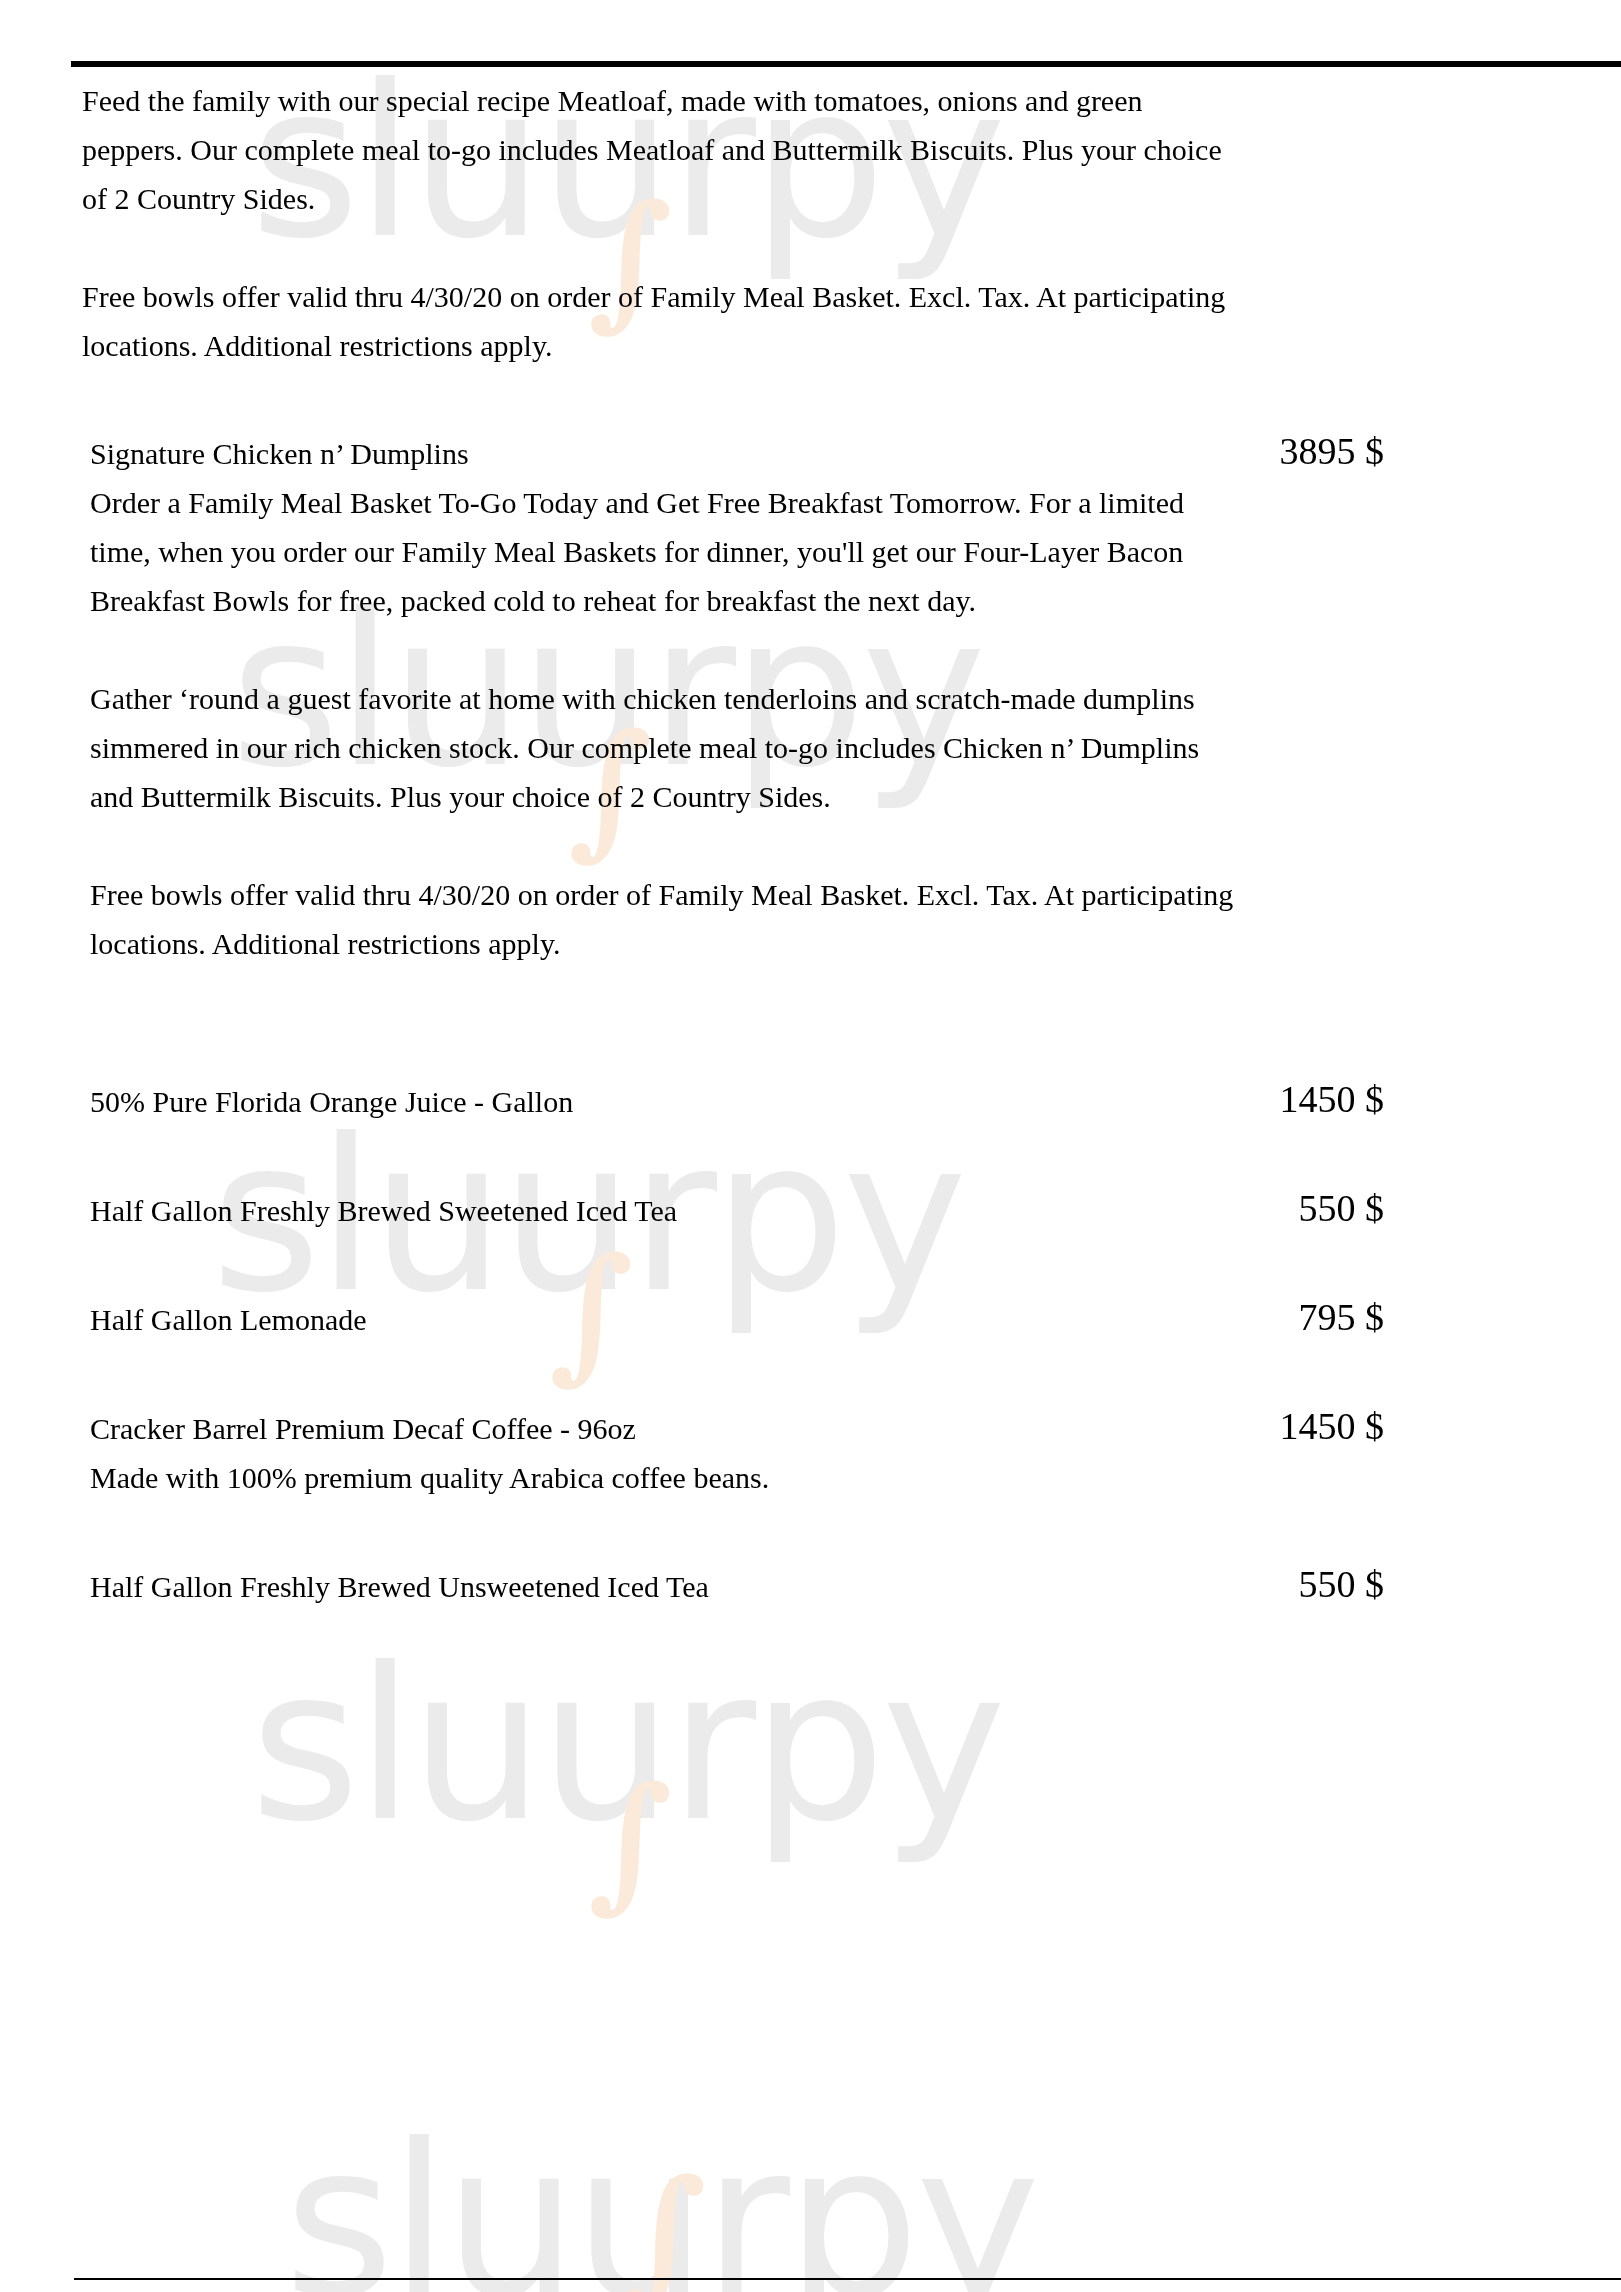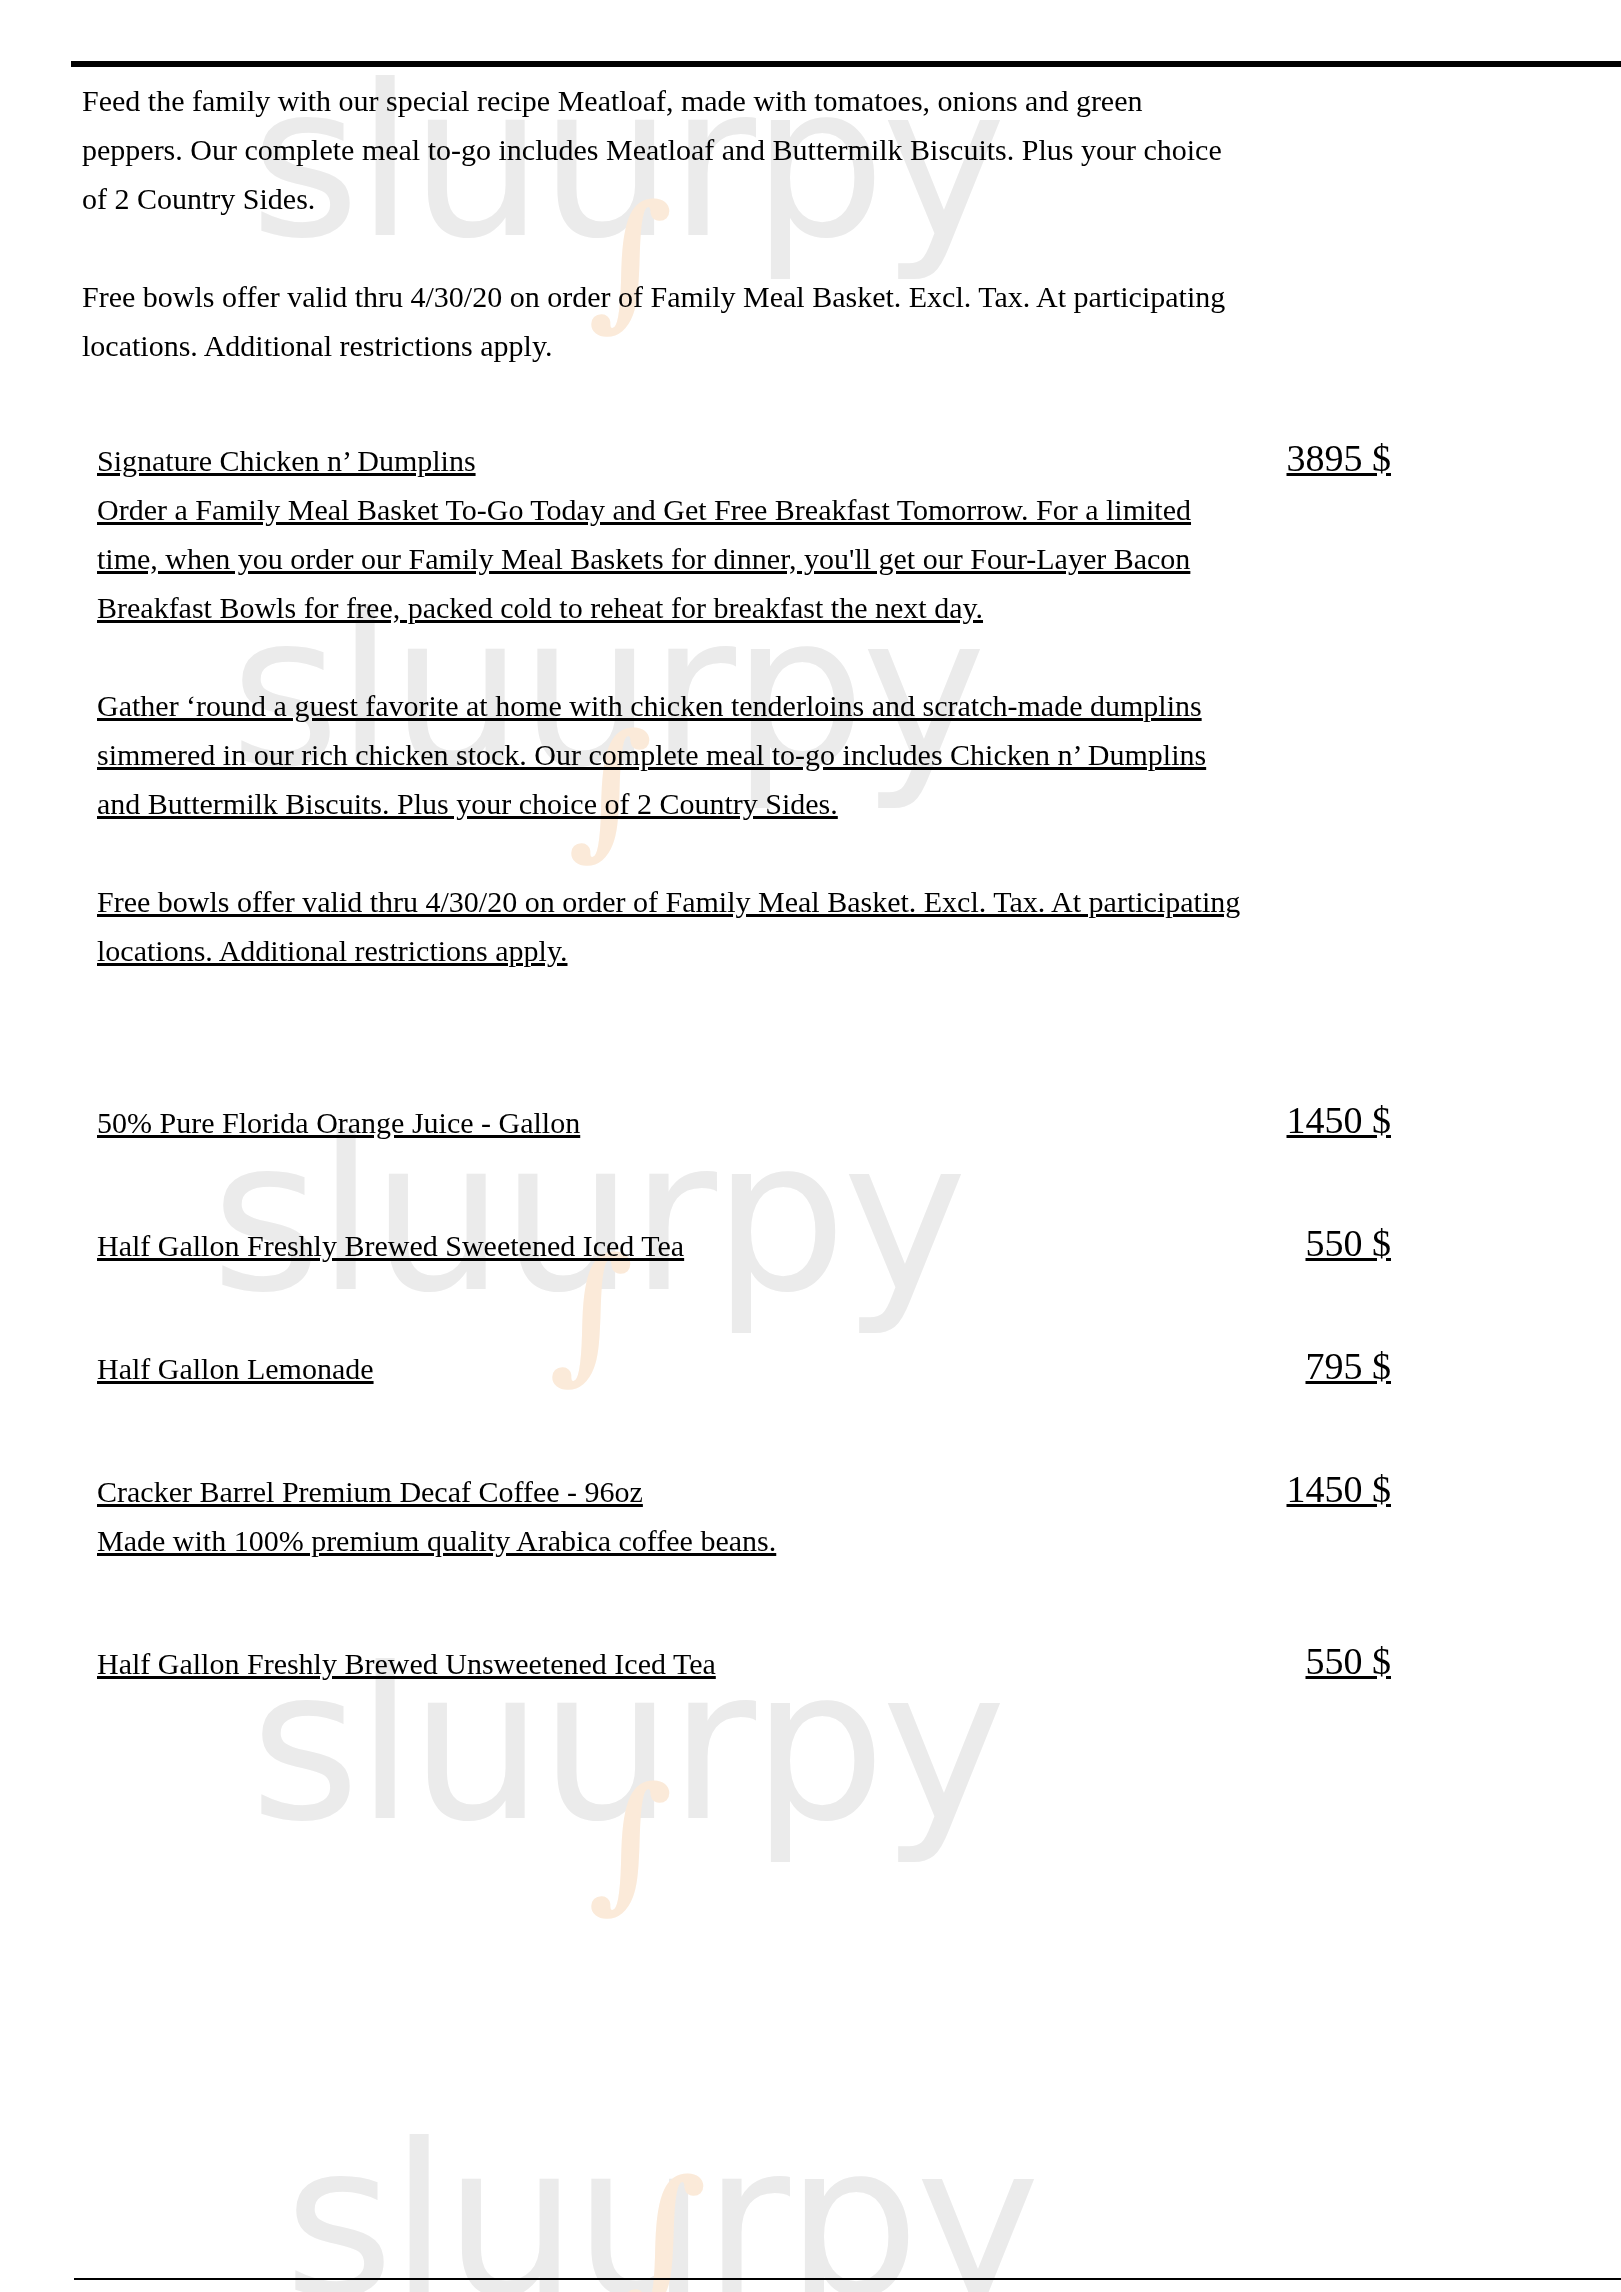--- a/index.html
+++ b/index.html
@@ -100,22 +100,21 @@
     width: 1157px;
     text-align: left;
   }
   .gap {
     height: 49px;
   }
 
   .item {
     position: relative;
     display: block;
-    margin: 15px;
-    text-decoration: underline;
+    margin: 8px;
   }
   .item-head {
     display: flex;
     align-items: baseline;
     justify-content: space-between;
     width: 1294px;
   }
   .item-name {
     font-size: 30px;
     line-height: 49px;

